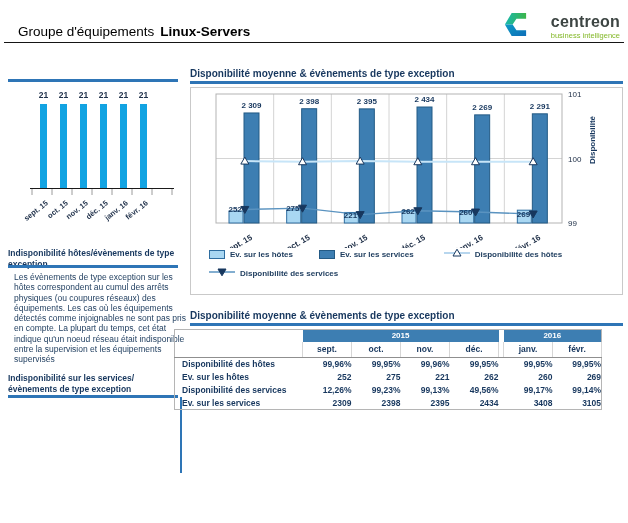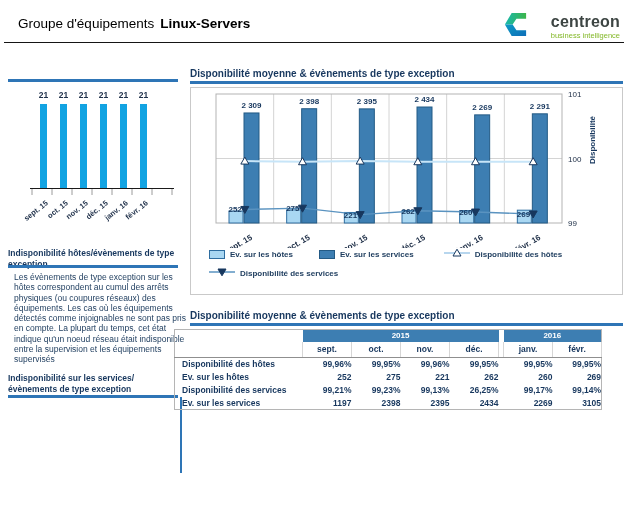--- a/index.html
+++ b/index.html
@@ -3,21 +3,21 @@
 <meta charset="utf-8">
 <style>
   * { margin:0; padding:0; box-sizing:border-box; }
   html,body { background:#fff; }
   body { font-family:"Liberation Sans","DejaVu Sans",sans-serif; }
   #page {
     position:relative; width:628px; height:523px; background:#fff;
     overflow:hidden; color:#1b3a5c;
   }
   
-  .hdr-title { position:absolute; left:18px; top:16px; font-size:13.5px; color:#000;text-align:right; }
+  .hdr-title { position:absolute; left:18px; top:24px; font-size:13.5px; color:#000;text-align:right; }
   .hdr-title .bold { font-weight:bold; margin-left:6px; }
   .hdr-rule { position:absolute; left:4px; right:4px; top:42px; height:0; border-top:1.6px solid #151515; }
   .logo { position:absolute; right:8px; top:10px; display:flex; align-items:center; gap:22px; }
   .logo-txt { display:flex; flex-direction:column; line-height:1; }
   .logo-name { font-size:16px; font-weight:bold; color:#3d4543; letter-spacing:.2px; }
   .logo-sub { font-size:7.5px; color:#84b829; margin-top:2px; }
   
   .sec-title { position:absolute; font-weight:bold; color:#17375e; }
   .underline { position:absolute; height:3px; background:#2e75b6; }
   
@@ -252,34 +252,34 @@
           <td class="val-cell">252</td>
           <td class="val-cell">275</td>
           <td class="val-cell">221</td>
           <td class="val-cell">262</td>
           <td class="gap-cell"></td>
           <td class="val-cell">260</td>
           <td class="val-cell">269</td>
         </tr>
         <tr>
           <td class="rowlabel">Disponibilité des services</td>
-          <td class="val-cell">99,21%</td>
+          <td class="val-cell">12,26%</td>
           <td class="val-cell">99,23%</td>
           <td class="val-cell">99,13%</td>
-          <td class="val-cell">26,25%</td>
+          <td class="val-cell">49,56%</td>
           <td class="gap-cell"></td>
           <td class="val-cell">99,17%</td>
           <td class="val-cell">99,14%</td>
         </tr>
         <tr>
           <td class="rowlabel">Ev. sur les services</td>
-          <td class="val-cell">1197</td>
+          <td class="val-cell">2309</td>
           <td class="val-cell">2398</td>
           <td class="val-cell">2395</td>
           <td class="val-cell">2434</td>
           <td class="gap-cell"></td>
-          <td class="val-cell">2269</td>
+          <td class="val-cell">3408</td>
           <td class="val-cell">3105</td>
         </tr>
       </tbody>
   </table>
 
 </div>
 
 </body></html>

